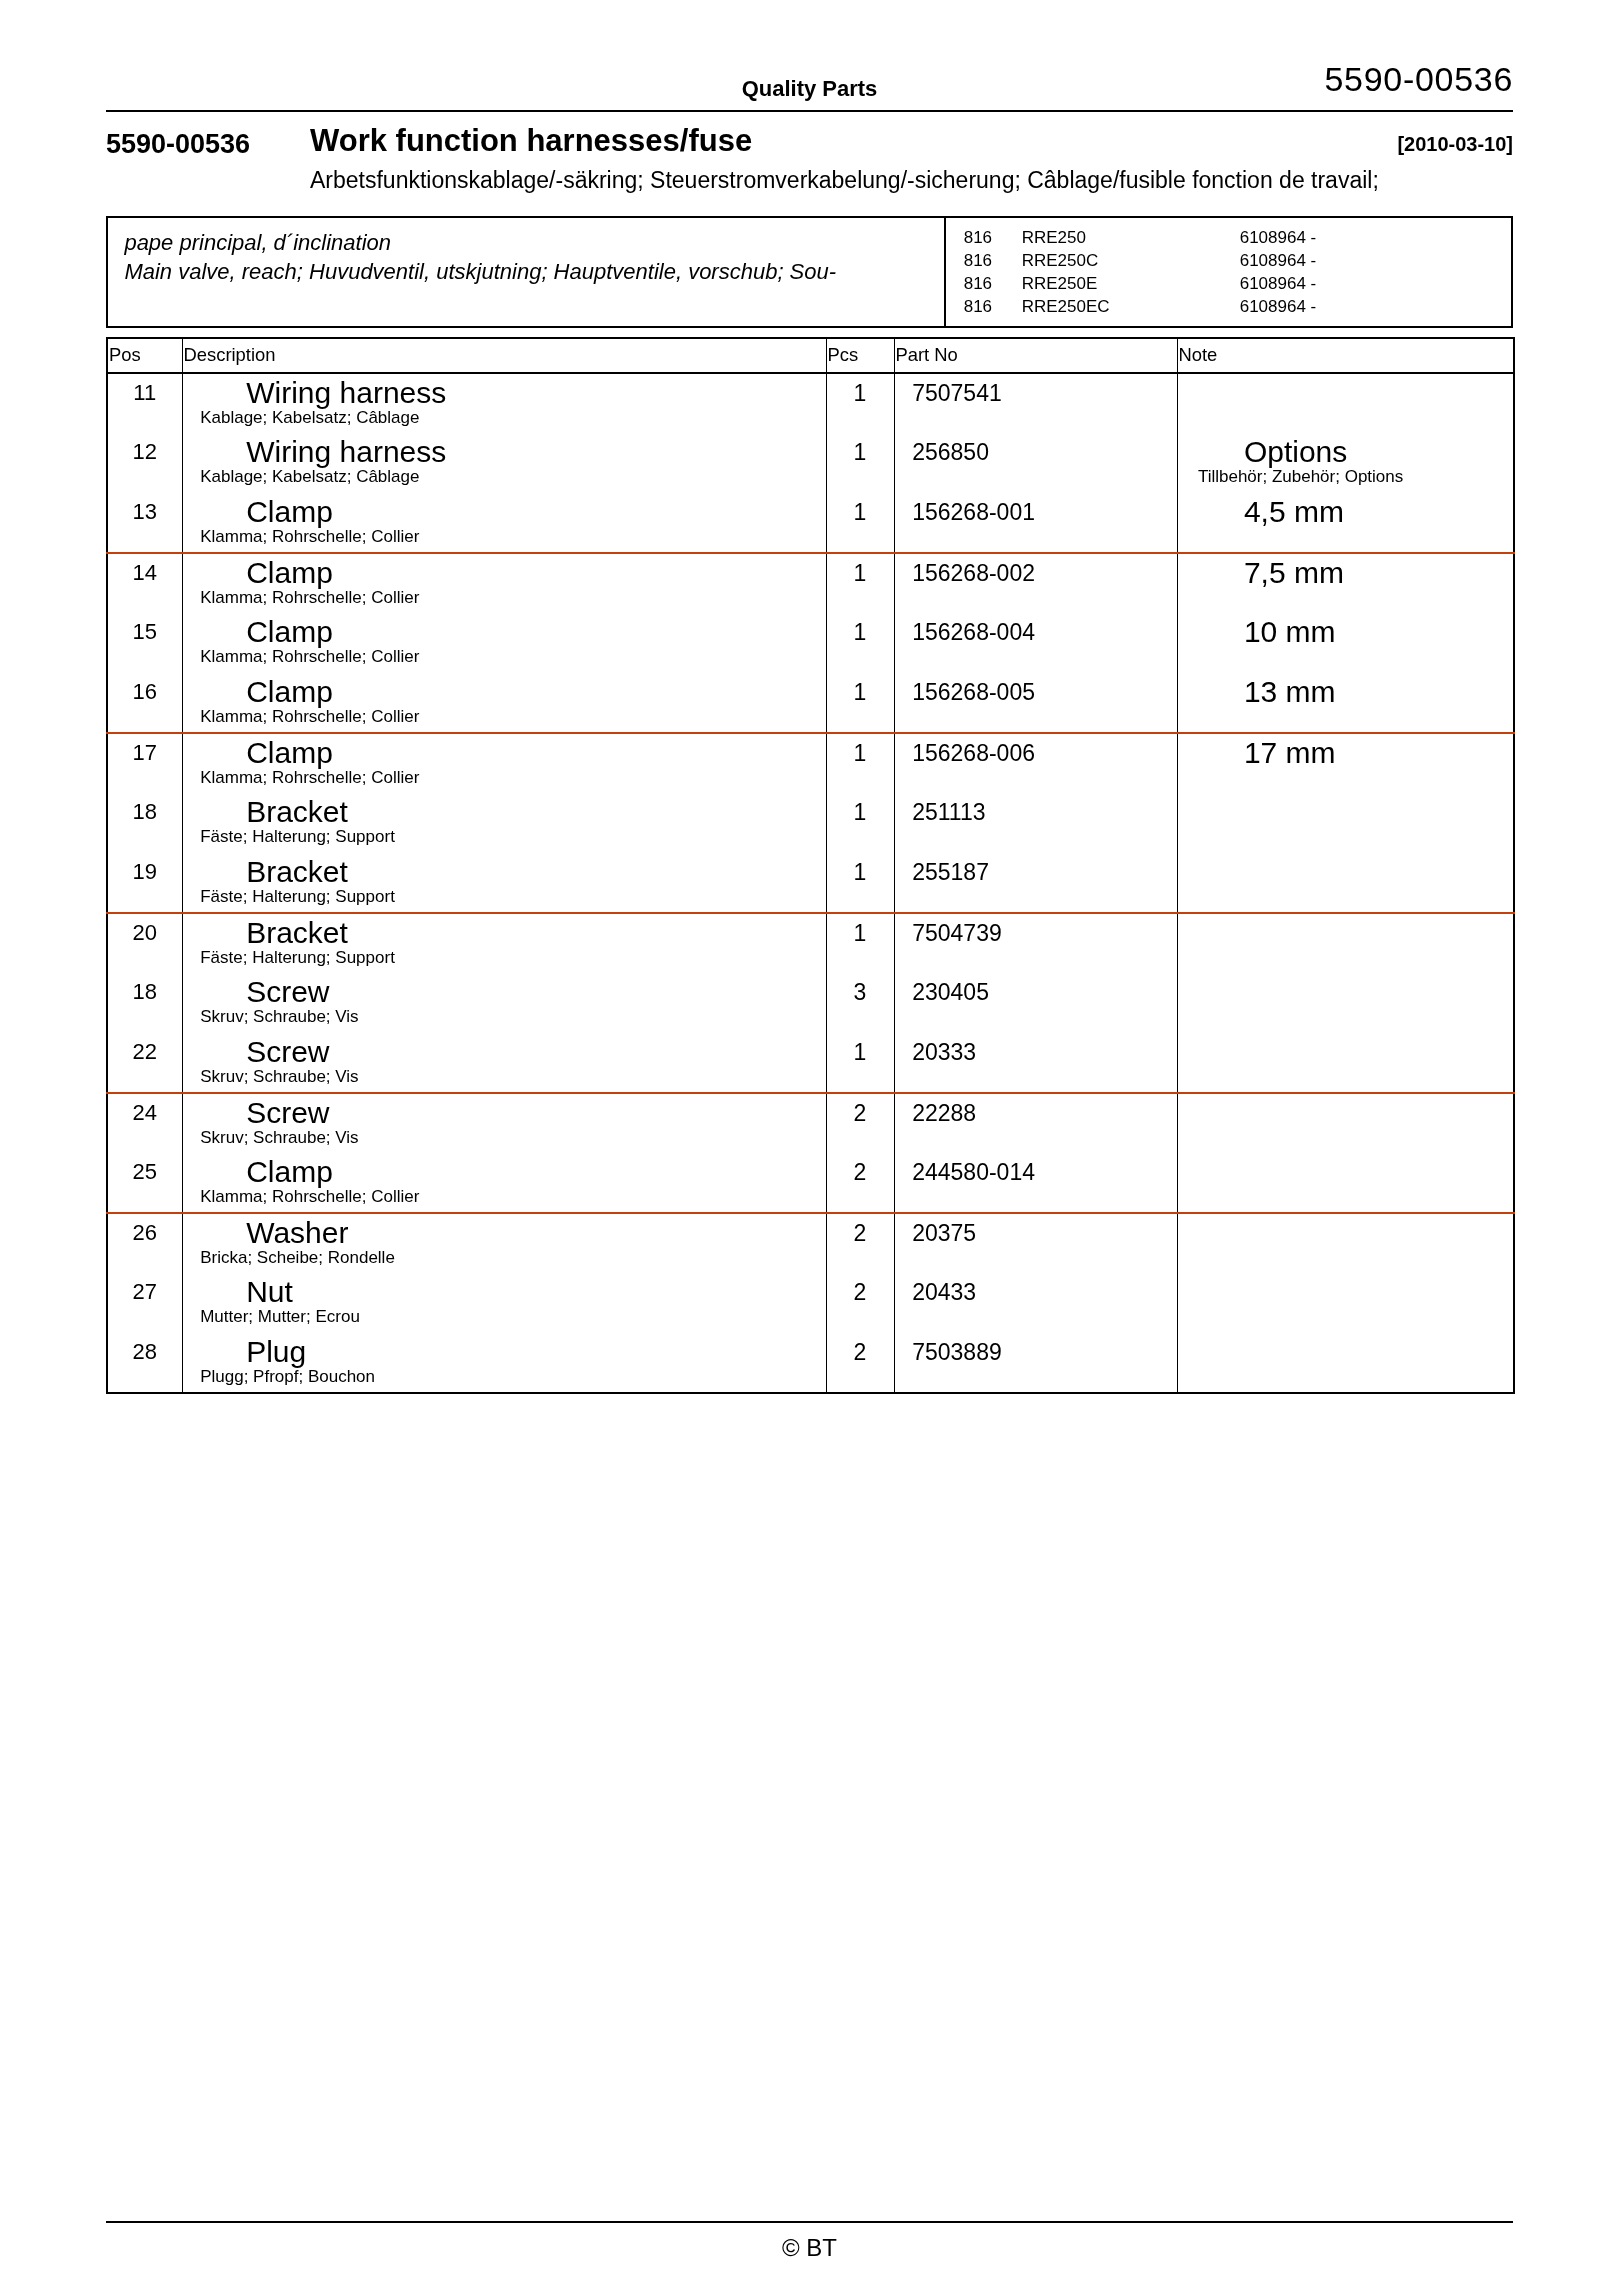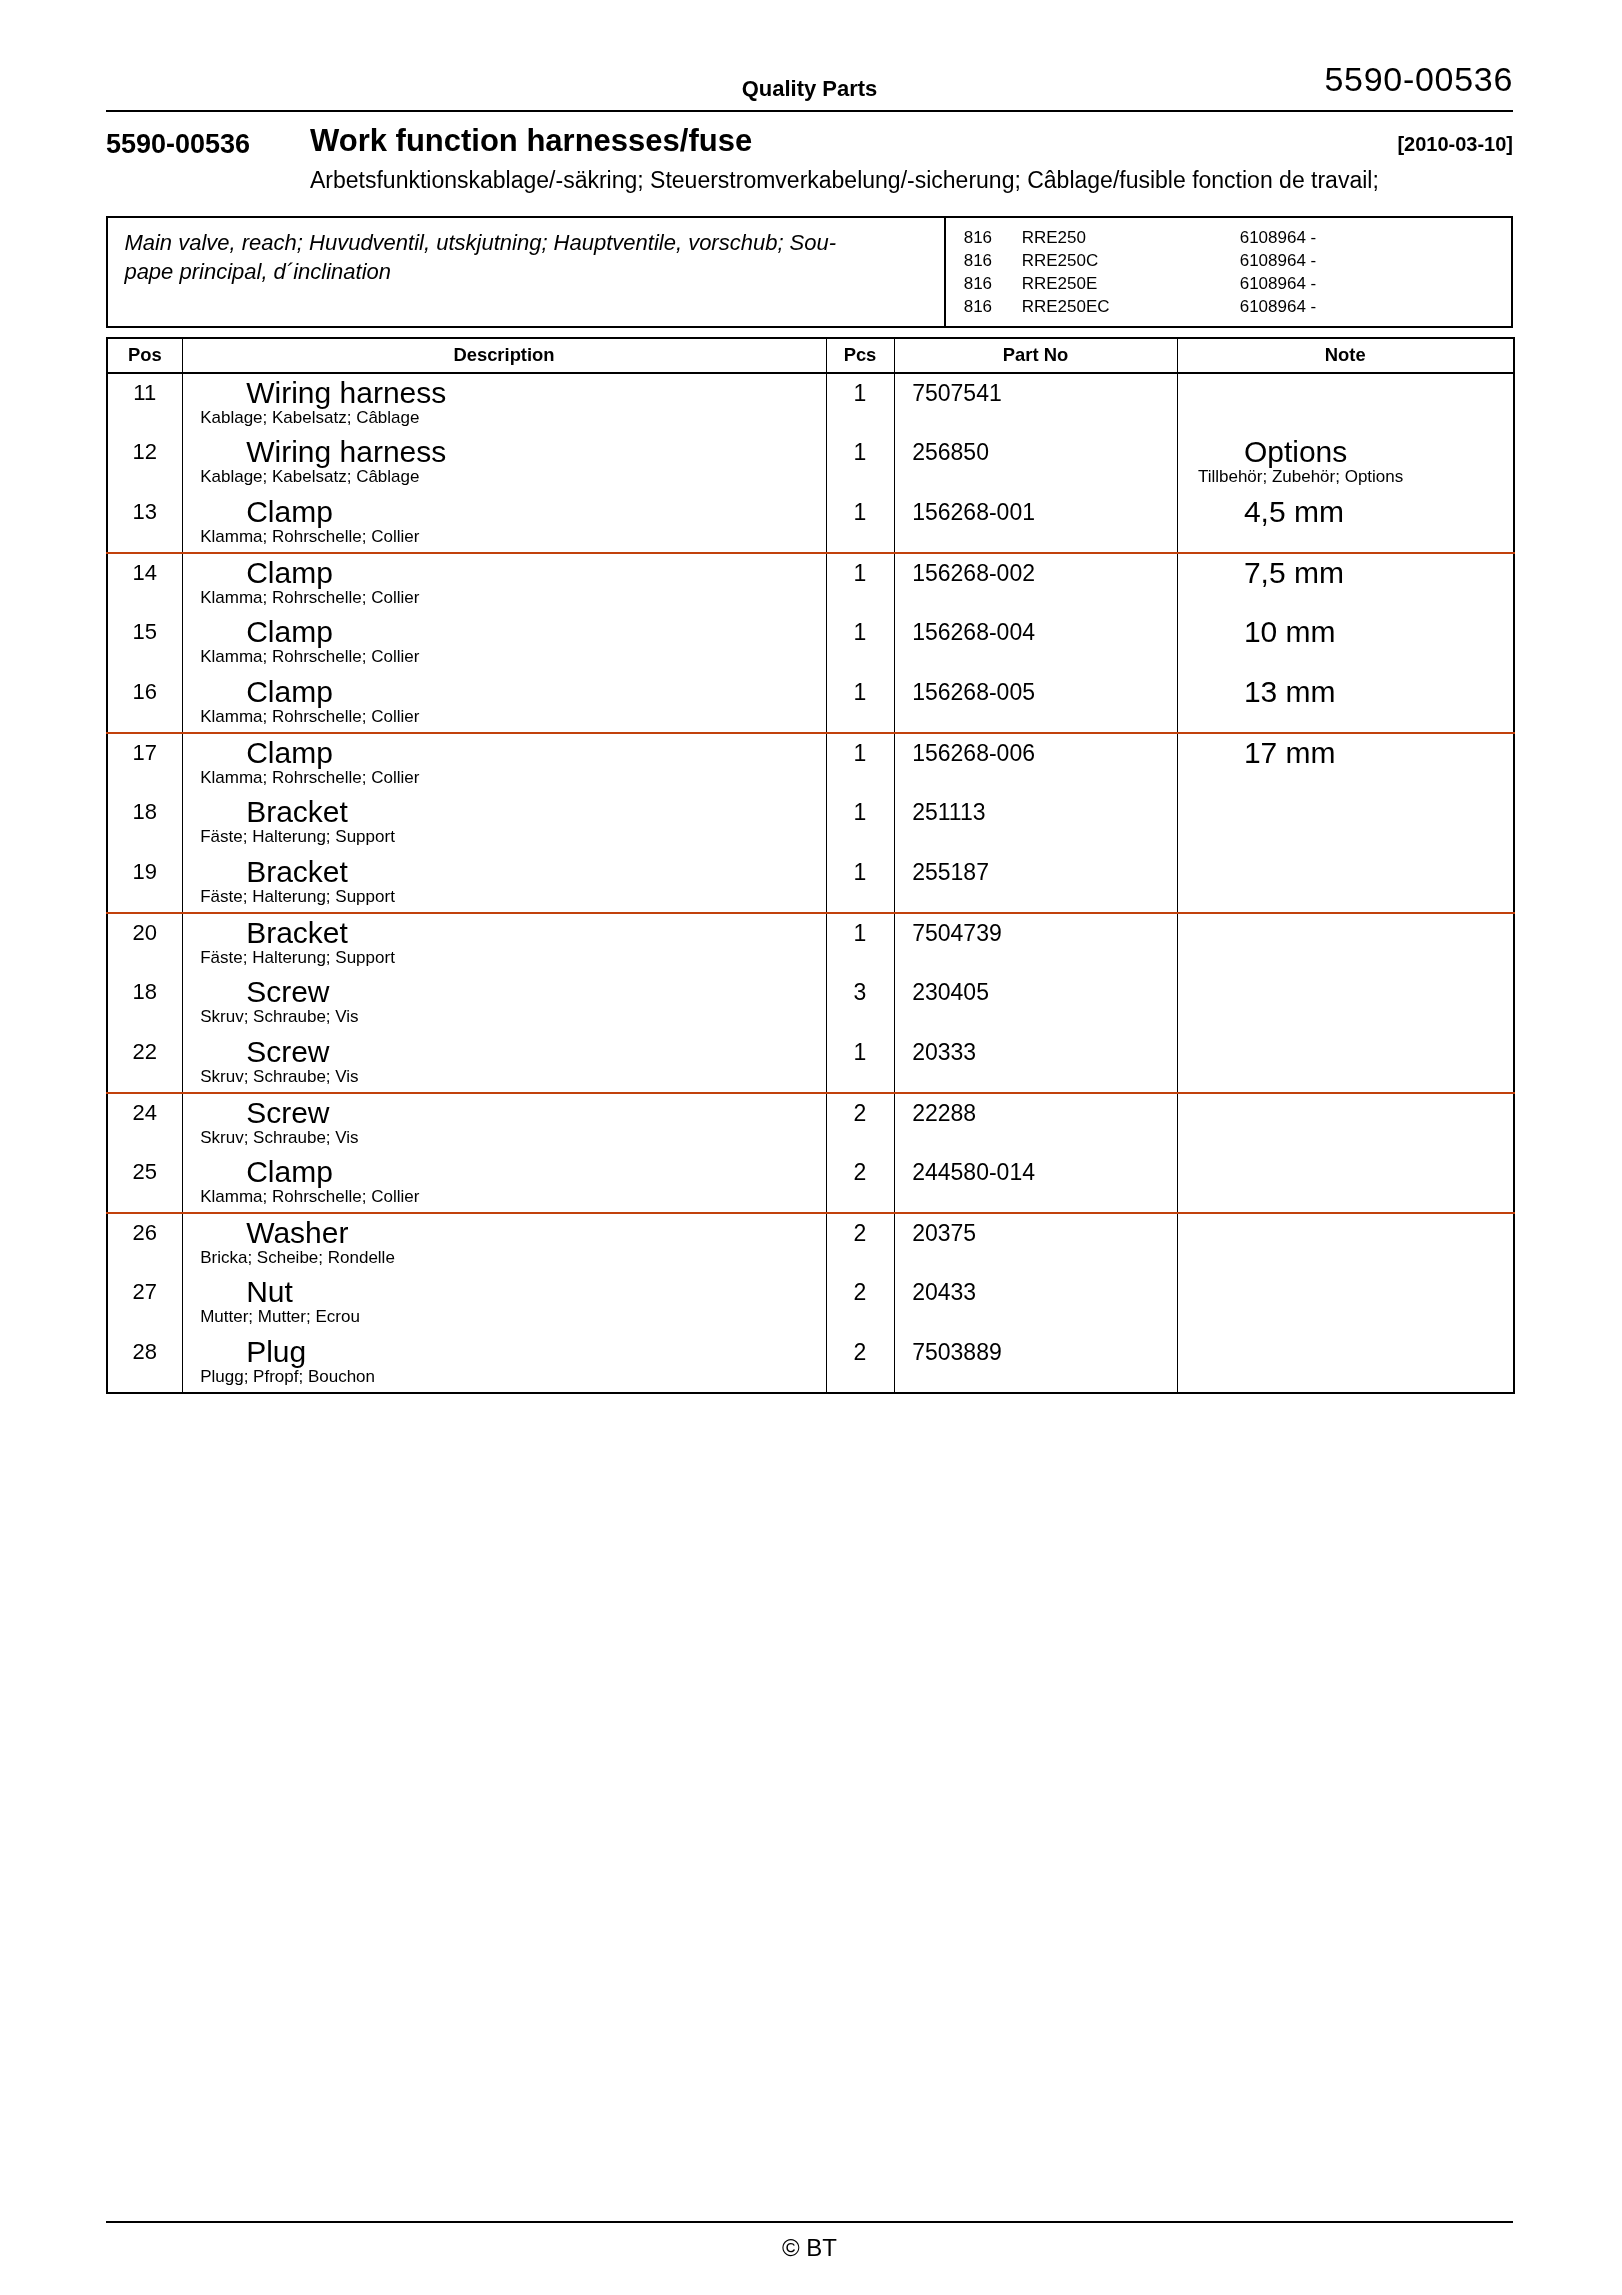--- a/index.html
+++ b/index.html
@@ -27,21 +27,21 @@
   .subtitle { font-size: 23px; line-height: 31px; margin-top: 5.5px; }
 
   
   .info-box { display: flex; border: 2px solid #000; margin-top: 20.4px; }
   .info-description { width: 838px; border-right: 2px solid #000; padding: 9.5px 16.4px; font-style: italic; font-size: 22px; line-height: 29px; }
   .model-list { flex: 1; padding: 8.2px 6.8px 8.2px 17.7px; font-size: 17px; }
   .model-row { display: grid; grid-template-columns: 58px 218px 1fr; line-height: 23px; }
 
   
   .parts-table { border-collapse: collapse; table-layout: fixed; width: 100%; margin-top: 8.2px; border: 2px solid #000; }
-  .parts-table th { font-weight: bold; font-size: 18.4px; height: 35px; border-bottom: 2px solid #000; border-left: 1.4px solid #000; text-align: center; vertical-align: middle; }
+  .parts-table th { font-weight: normal; font-size: 18.4px; height: 35px; border-bottom: 2px solid #000; border-left: 1.4px solid #000; text-align: left; vertical-align: middle; }
   .parts-table td { border-left: 1.4px solid #000; vertical-align: top; padding-top: 6.1px; }
   .parts-table tbody tr { height: 60px; }
   .parts-table tr.group-end td { border-bottom: 2px solid #c2410c; }
   td.col-pos { text-align: center; font-size: 22px; }
   td.col-desc { padding-left: 17.7px; }
   td.col-pcs { text-align: center; font-size: 23px; }
   td.col-part { padding-left: 17.7px; font-size: 23px; }
   td.col-note { padding-left: 20.4px; }
   .main { font-size: 30px; line-height: 26px; margin-left: 46px; }
   .sub { font-size: 17px; line-height: 20px; margin-top: 2px; }
@@ -67,22 +67,22 @@
         <div class="title-row">
           <div class="page-title">Work function harnesses/fuse</div>
           <div class="title-date">[2010-03-10]</div>
         </div>
         <div class="subtitle">Arbetsfunktionskablage/-säkring; Steuerstromverkabelung/-sicherung; Câblage/fusible fonction de travail;</div>
       </div>
     </div>
 
     <div class="info-box">
       <div class="info-description">
+        <div>pape principal, d´inclination</div>
         <div>Main valve, reach; Huvudventil, utskjutning; Hauptventile, vorschub; Sou-</div>
-        <div>pape principal, d´inclination</div>
       </div>
       <div class="model-list">
           <div class="model-row">
             <span>816</span>
             <span>RRE250</span>
             <span>6108964 -</span>
           </div>
           <div class="model-row">
             <span>816</span>
             <span>RRE250C</span>

